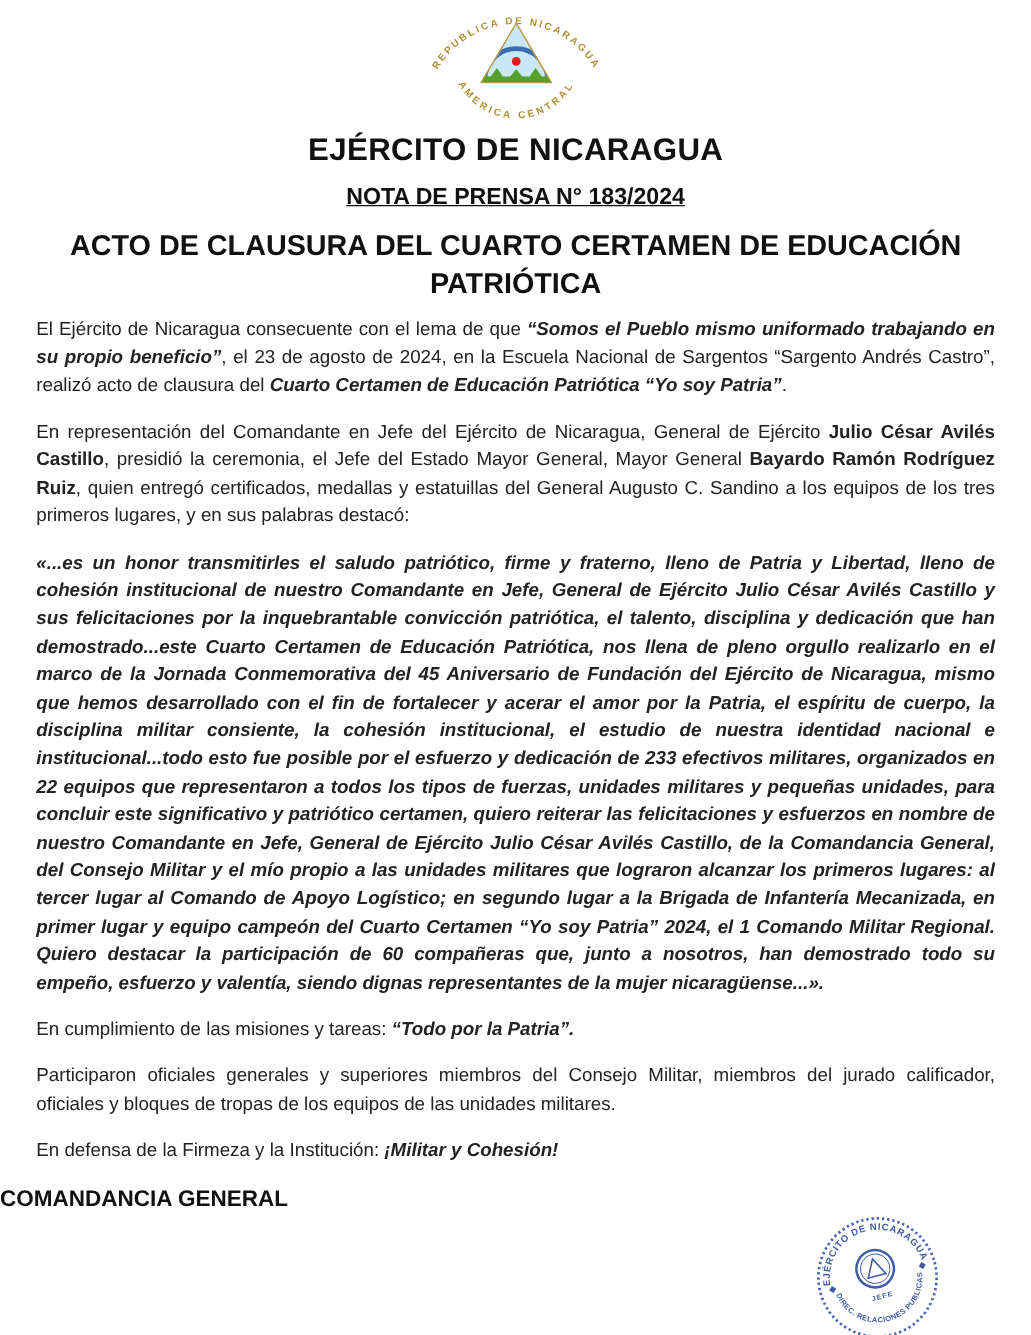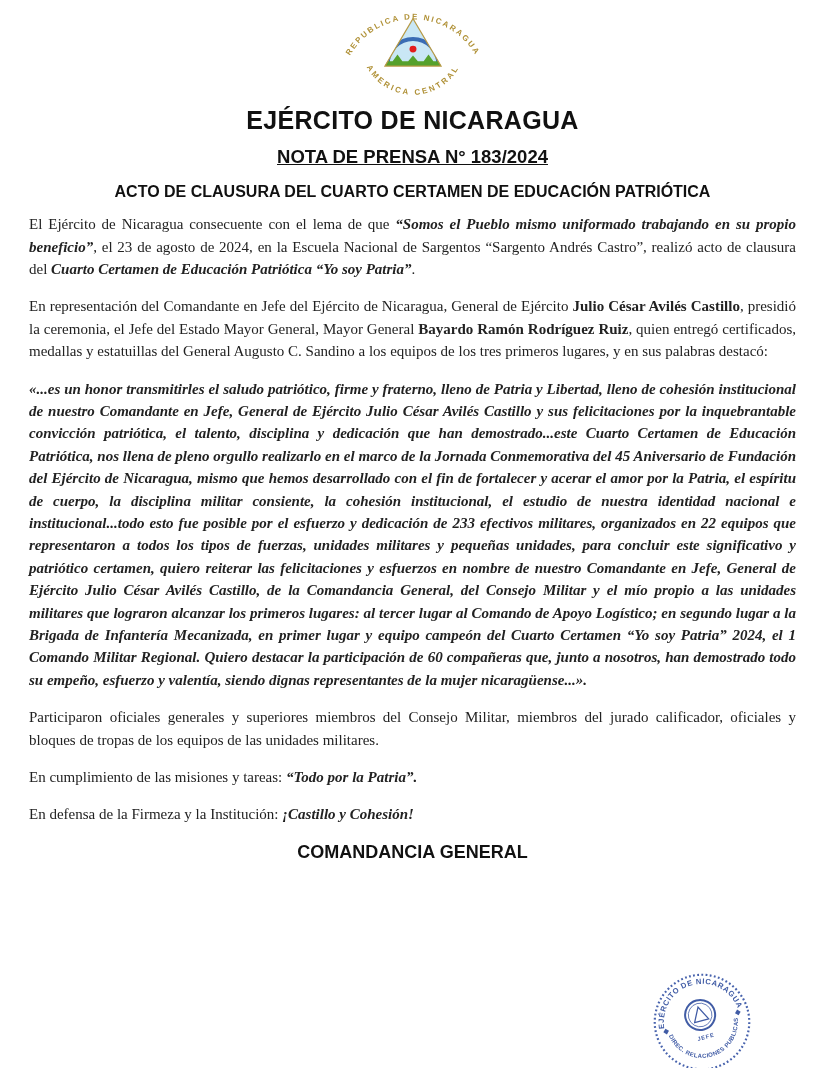--- a/index.html
+++ b/index.html
@@ -6,27 +6,27 @@
   html, body { background:#ffffff; }
   body {
     width:825px; height:1068px; position:relative; overflow:hidden;
     font-family:"Liberation Sans", sans-serif; color:#1e1e1e;
   }
   .doc-header { text-align:center; }
   .emblem-wrap { display:flex; justify-content:center; padding-top:6px; }
   .title { font-size:25px; font-weight:bold; letter-spacing:0.3px; margin-top:6px; color:#111; }
   .note-number { font-size:18.5px; font-weight:bold; margin-top:11px; color:#111; }
   .note-number span { text-decoration:underline;text-align:right; }
-  .headline { font-size:16px; font-weight:bold; margin-top:13px; line-height:1.32; color:#111; }
+  .headline { font-size:23px; font-weight:bold; margin-top:13px; line-height:1.32; color:#111; }
   main { padding:0 29px; margin-top:11px; }
-  .para { font-size:15px; line-height:22.4px; text-align:justify; margin-bottom:15px; color:#222;font-family:Liberation Serif, serif; }
+  .para { font-size:15px; line-height:22.4px; text-align:justify; margin-bottom:15px; color:#222; }
   .run-n { font-weight:normal; font-style:normal; }
   .run-b { font-weight:bold; }
   .run-bi { font-weight:bold; font-style:italic; }
-  .doc-footer { margin-top:1px; text-align:center; font-weight:bold; font-size:18px; line-height:1.3; color:#111; }
+  .doc-footer { margin-top:1px; font-weight:bold; font-size:18px; line-height:1.3; color:#111; }
   .seal {
     position:absolute; left:652px; top:972px; width:100px; height:100px;
     transform:rotate(-15deg); opacity:0.93; pointer-events:none;
   }
   svg text { font-family:"Liberation Sans", sans-serif; }
 </style>
 </head>
 <body>
 
 <div class="page">
@@ -66,23 +66,23 @@
 
     <div class="headline">
       <div>ACTO DE CLAUSURA DEL CUARTO CERTAMEN DE EDUCACIÓN PATRIÓTICA</div>
     </div>
   </header>
 
   <main>
     <p class="para"><span class="run-n">El Ejército de Nicaragua consecuente con el lema de que </span><span class="run-bi">“Somos el Pueblo mismo uniformado trabajando en su propio beneficio”</span><span class="run-n">, el 23 de agosto de 2024, en la Escuela Nacional de Sargentos “Sargento Andrés Castro”, realizó acto de clausura del </span><span class="run-bi">Cuarto Certamen de Educación Patriótica “Yo soy Patria”</span><span class="run-n">.</span></p>
     <p class="para"><span class="run-n">En representación del Comandante en Jefe del Ejército de Nicaragua, General de Ejército </span><span class="run-b">Julio César Avilés Castillo</span><span class="run-n">, presidió la ceremonia, el Jefe del Estado Mayor General, Mayor General </span><span class="run-b">Bayardo Ramón Rodríguez Ruiz</span><span class="run-n">, quien entregó certificados, medallas y estatuillas del General Augusto C. Sandino a los equipos de los tres primeros lugares, y en sus palabras destacó:</span></p>
     <p class="para"><span class="run-bi">«...es un honor transmitirles el saludo patriótico, firme y fraterno, lleno de Patria y Libertad, lleno de cohesión institucional de nuestro Comandante en Jefe, General de Ejército Julio César Avilés Castillo y sus felicitaciones por la inquebrantable convicción patriótica, el talento, disciplina y dedicación que han demostrado...este Cuarto Certamen de Educación Patriótica, nos llena de pleno orgullo realizarlo en el marco de la Jornada Conmemorativa del 45 Aniversario de Fundación del Ejército de Nicaragua, mismo que hemos desarrollado con el fin de fortalecer y acerar el amor por la Patria, el espíritu de cuerpo, la disciplina militar consiente, la cohesión institucional, el estudio de nuestra identidad nacional e institucional...todo esto fue posible por el esfuerzo y dedicación de 233 efectivos militares, organizados en 22 equipos que representaron a todos los tipos de fuerzas, unidades militares y pequeñas unidades, para concluir este significativo y patriótico certamen, quiero reiterar las felicitaciones y esfuerzos en nombre de nuestro Comandante en Jefe, General de Ejército Julio César Avilés Castillo, de la Comandancia General, del Consejo Militar y el mío propio a las unidades militares que lograron alcanzar los primeros lugares: al tercer lugar al Comando de Apoyo Logístico; en segundo lugar a la Brigada de Infantería Mecanizada, en primer lugar y equipo campeón del Cuarto Certamen “Yo soy Patria” 2024, el 1 Comando Militar Regional. Quiero destacar la participación de 60 compañeras que, junto a nosotros, han demostrado todo su empeño, esfuerzo y valentía, siendo dignas representantes de la mujer nicaragüense...».</span></p>
+    <p class="para"><span class="run-n">En cumplimiento de las misiones y tareas: </span><span class="run-bi">“Todo por la Patria”.</span></p>
     <p class="para"><span class="run-n">Participaron oficiales generales y superiores miembros del Consejo Militar, miembros del jurado calificador, oficiales y bloques de tropas de los equipos de las unidades militares.</span></p>
-    <p class="para"><span class="run-n">En cumplimiento de las misiones y tareas: </span><span class="run-bi">“Todo por la Patria”.</span></p>
-    <p class="para"><span class="run-n">En defensa de la Firmeza y la Institución: </span><span class="run-bi">¡Castillo y Cohesión!</span></p>
+    <p class="para"><span class="run-n">En defensa de la Firmeza y la Institución: </span><span class="run-bi">¡Militar y Cohesión!</span></p>
   </main>
 
   <footer class="doc-footer">
     <div>COMANDANCIA GENERAL</div>
   </footer>
 
   <svg class="seal" viewBox="0 0 110 110" aria-hidden="true">
     <defs>
       <path id="sealTop" d="M 13,55 A 42,42 0 0 1 97,55" fill="none"></path>
       <path id="sealBot" d="M 15.5,55 A 39.5,39.5 0 0 0 94.5,55" fill="none"></path>

